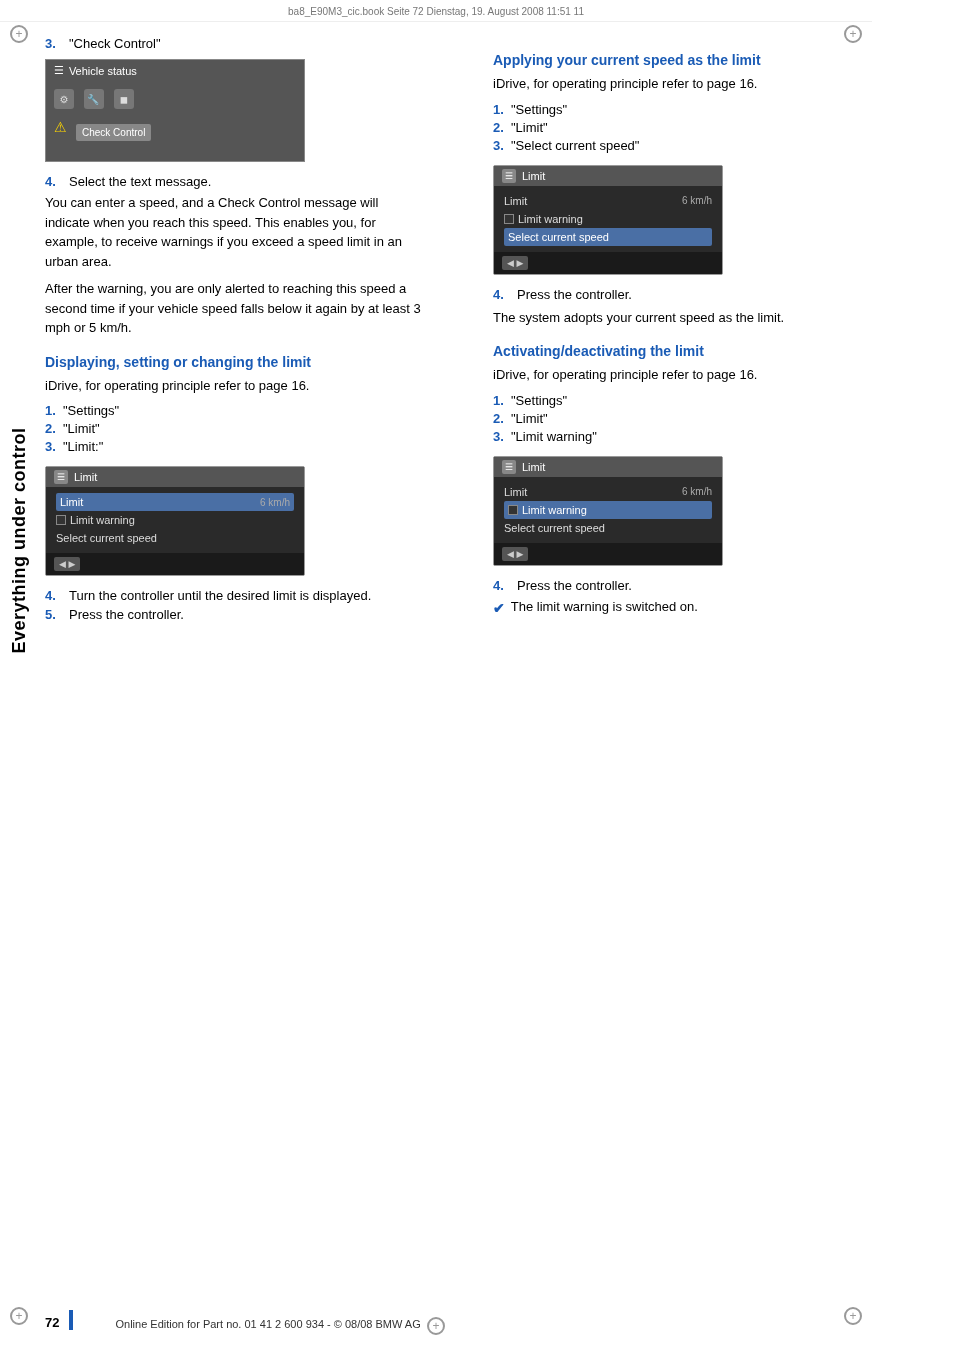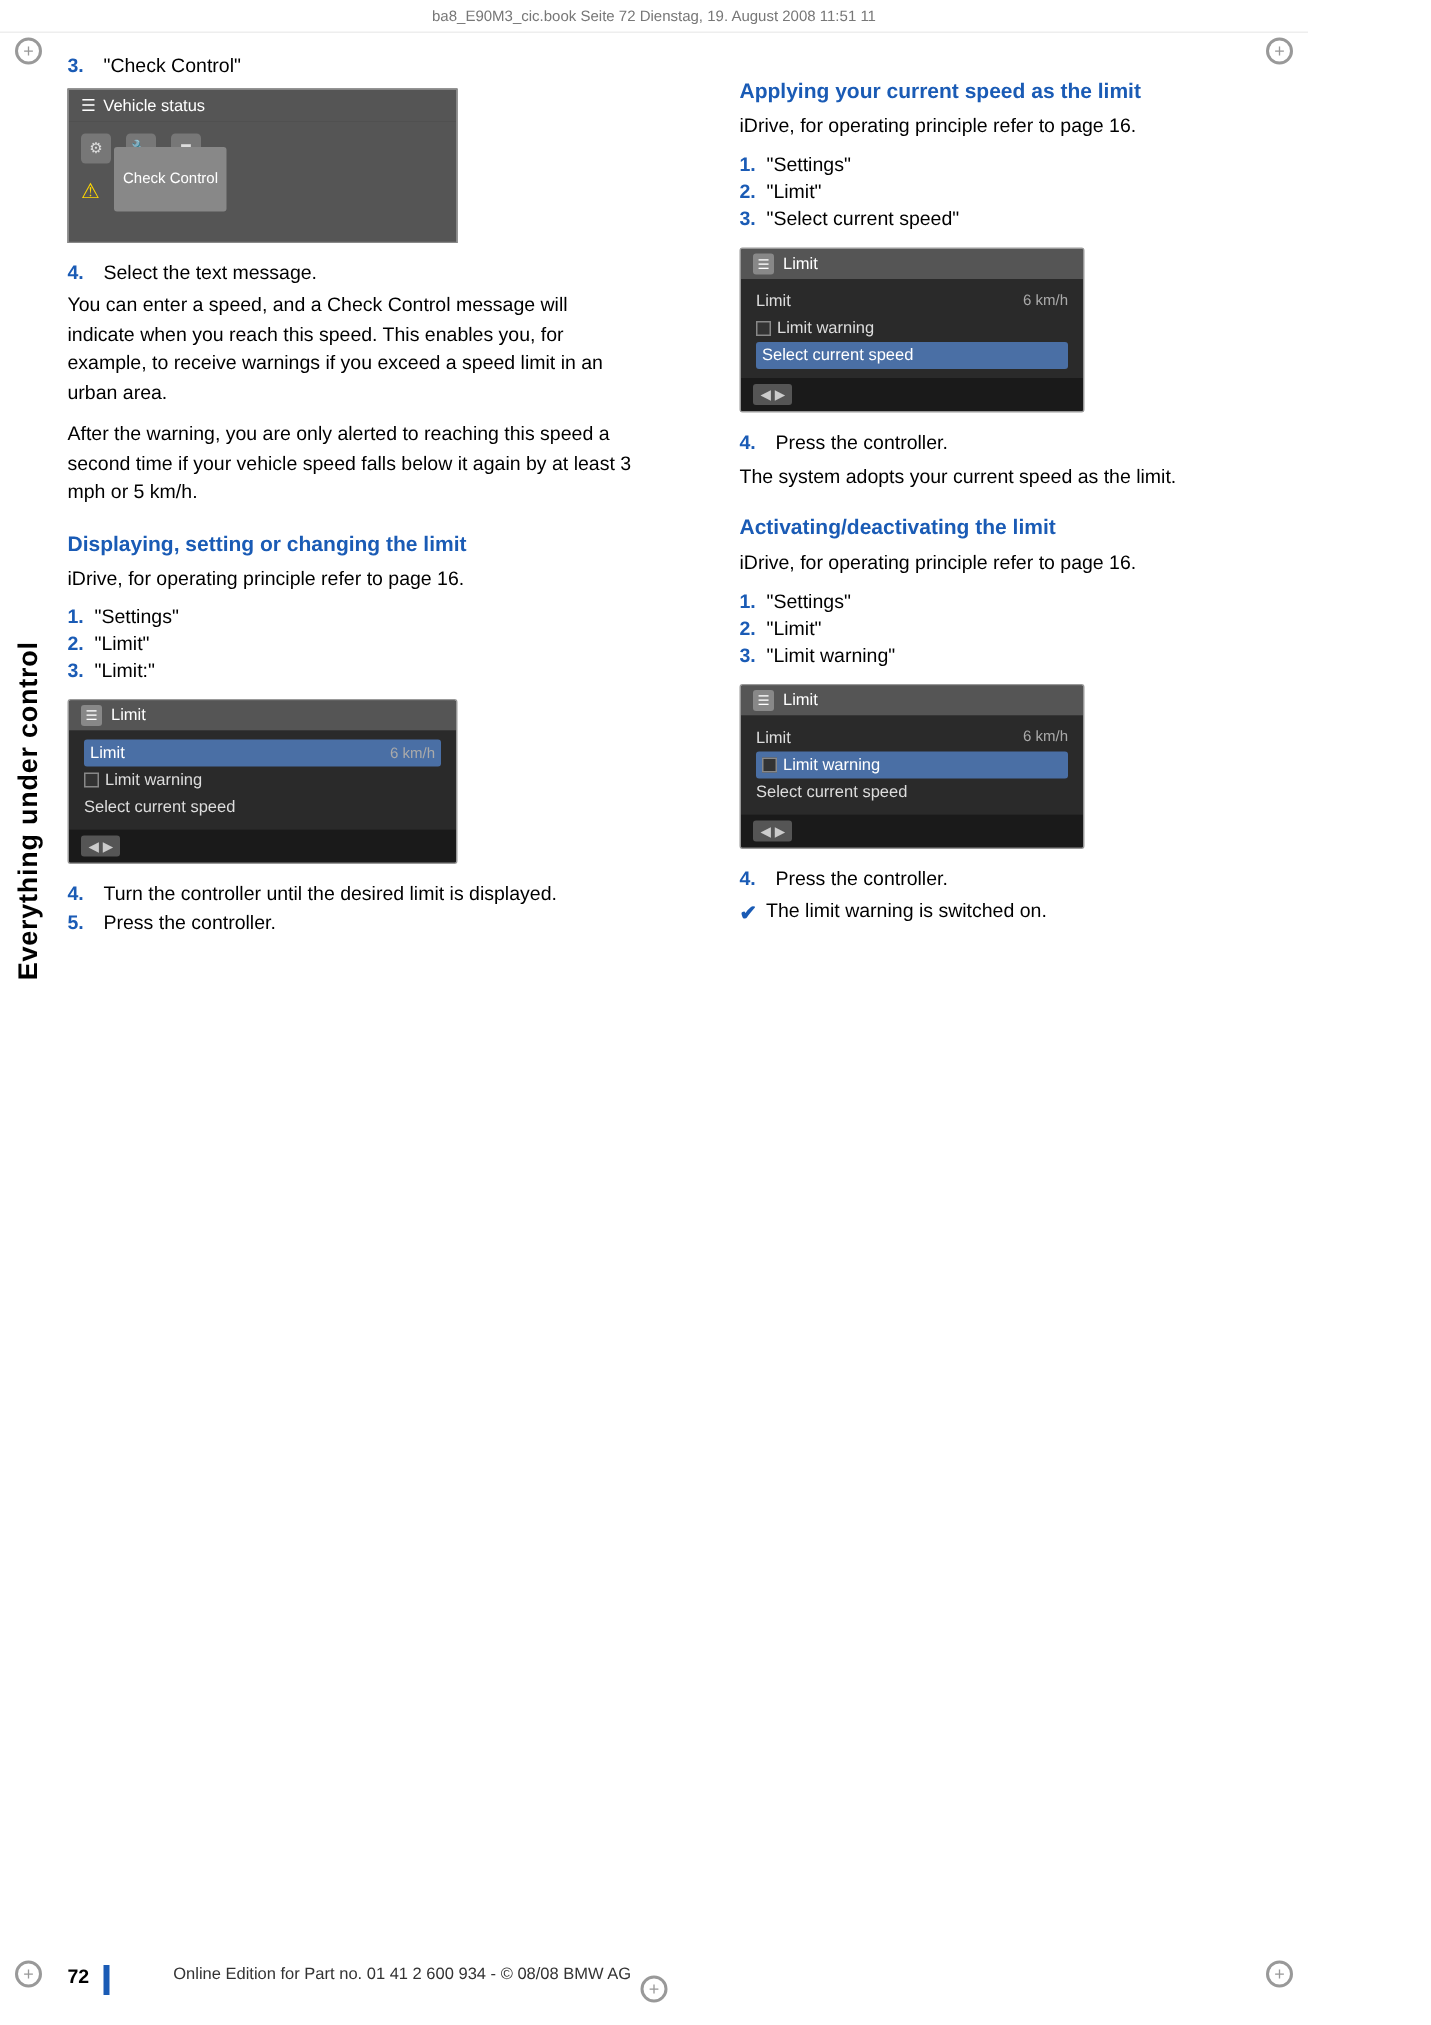--- a/index.html
+++ b/index.html
@@ -245,21 +245,21 @@
       align-items: center;
       justify-content: center;
       font-size: 10px;
       color: #ddd;
     }
 
     .check-control-label {
       background: #888;
       color: #fff;
       font-size: 10px;
-      padding: 16px 6px;
+      padding: 3px 6px;
       border-radius: 2px;
       position: absolute;
       bottom: 20px;
       left: 30px;
     }
 
     .warning-triangle {
       color: #ffd700;
       font-size: 14px;
     }
@@ -288,21 +288,21 @@
       margin-top: 1px;
     }
 
     
     .page-footer {
       position: absolute;
       bottom: 20px;
       left: 45px;
       right: 20px;
       display: flex;
-      align-items: flex-start;
+      align-items: flex-end;
       gap: 0;
     }
 
     .page-num {
       font-size: 13px;
       font-weight: bold;
       margin-right: 10px;
     }
 
     .footer-bar {

